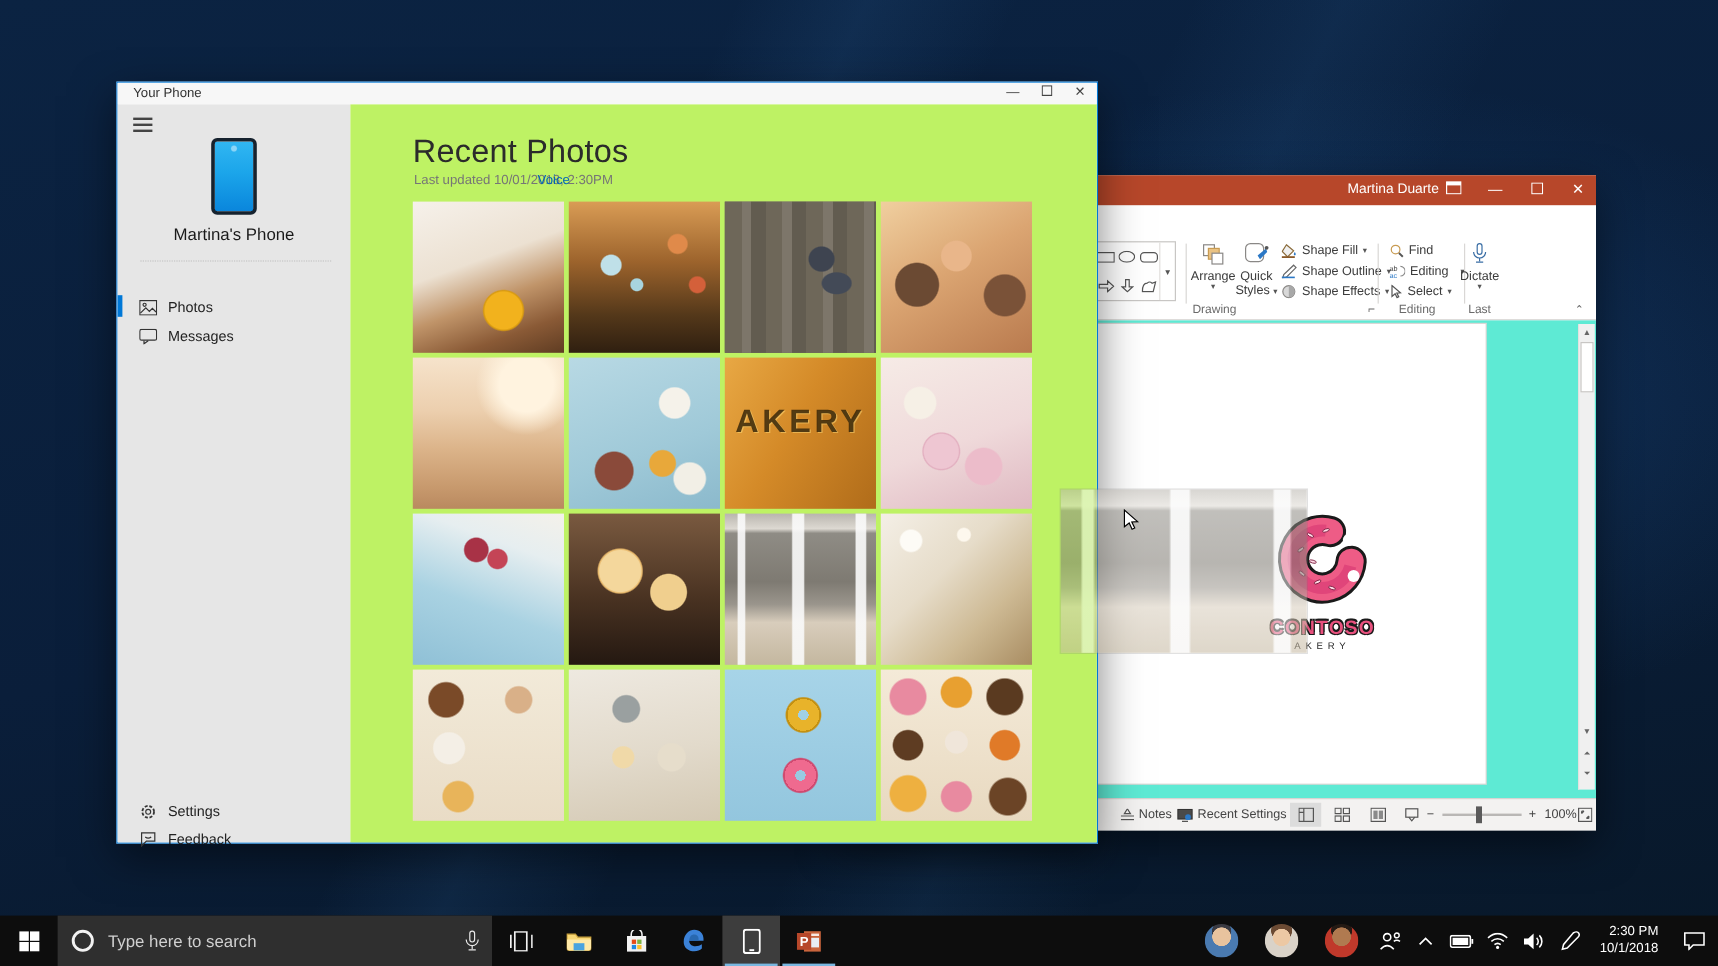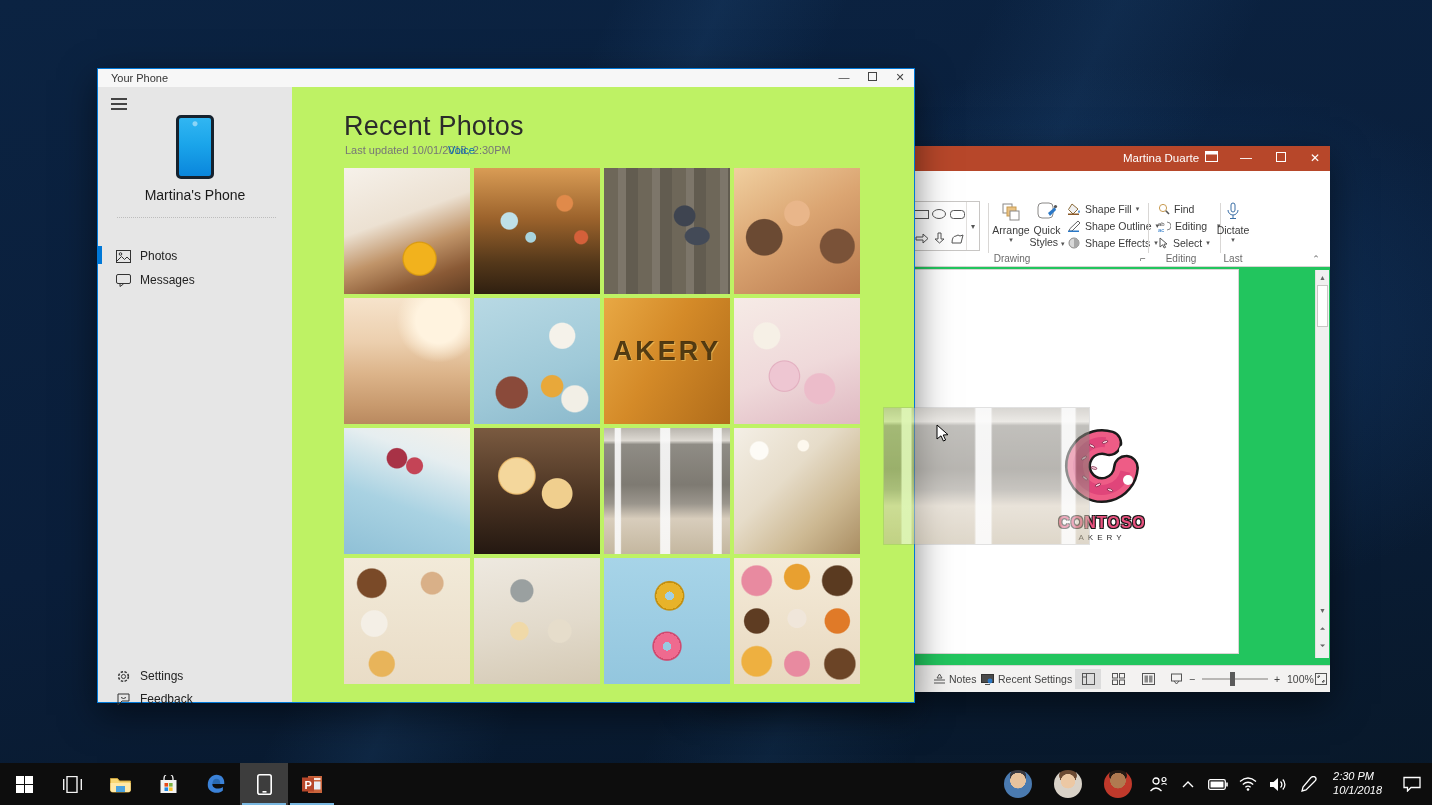--- a/index.html
+++ b/index.html
@@ -61,21 +61,21 @@
   #shape-gallery { position:absolute; left:212px; top:3px; width:68px; height:50px; border:1px solid #c8c6c4; background:#fff; }
   #shape-gallery .cells { position:absolute; left:0; top:0; bottom:0; right:13px;
     display:grid; grid-template-columns:repeat(3,1fr); grid-template-rows:1fr 1fr; align-items:center; justify-items:center; }
   #shape-gallery .scroll { position:absolute; right:0; top:0; bottom:0; width:13px; border-left:1px solid #e1dfdd;
     display:flex; align-items:center; justify-content:center; font-size:8px; color:#555; }
   .big-btn { position:absolute; top:2px; width:44px; text-align:center; line-height:1.15; }
   .big-btn .ic { height:24px; display:flex; align-items:center; justify-content:center; }
   .mini-caret { font-size:7px; color:#555; }
   .list-btn { position:absolute; display:flex; align-items:center; gap:4px; white-space:nowrap; }
   .grp-label { position:absolute; bottom:2px; font-size:10px; color:#6a6a6a; text-align:center; }
-  #workspace { position:absolute; top:121px; left:0; right:0; bottom:27px; background:#22c55e; }
+  #workspace { position:absolute; top:121px; left:0; right:0; bottom:27px; background:#5eead4; }
   #slide { position:absolute; left:0; top:3px; width:538px; height:383px; background:#fff; box-shadow:0 0 0 1px #d9d7d5; }
   #logo { position:absolute; left:352px; top:158px; width:100px; text-align:center; }
   #logo-word { font-size:16px; font-weight:bold; color:#e8517e; letter-spacing:1px;
     text-shadow:-1px -1px 0 #1a1a1a,1px -1px 0 #1a1a1a,-1px 1px 0 #1a1a1a,1px 1px 0 #1a1a1a; }
   #logo-sub { font-size:8px; color:#2a2a2a; letter-spacing:4px; margin-top:1px; }
   #ppt-scroll { position:absolute; right:1px; top:124px; width:14px; height:388px; background:#f0f0f0; border-left:1px solid #e3e1df; }
   .scr-btn { position:absolute; left:1px; width:11px; height:13px; background:#f0f0f0; color:#666; font-size:7px; text-align:center; line-height:13px; }
   #scr-thumb { position:absolute; left:1px; top:15px; width:11px; height:42px; background:#fff; border:1px solid #c8c6c4; }
   #ppt-status { position:absolute; left:0; right:0; bottom:0; height:27px; background:#f3f2f1; border-top:1px solid #d6d4d2;
     font-size:10.5px; color:#444; }
@@ -94,21 +94,21 @@
     display:flex; align-items:stretch; }
   .tb-cell { width:48px; display:flex; align-items:center; justify-content:center; position:relative; }
   .tb-underline { position:absolute; bottom:0; left:2px; right:2px; height:2.5px; background:#79b7e0; }
   #tb-phone-cell { background:#3d3d3d; }
   #search-box { width:362px; background:#2f2f2f; display:flex; align-items:center; gap:10px; padding:0 10px; }
   #search-input { flex:1; background:transparent; border:none; outline:none; color:#e8e8e8; font-size:14px; font-family:inherit; }
   #search-input::placeholder { color:#d0d0d0; }
   #tray { margin-left:auto; display:flex; align-items:center; gap:0; }
   .tray-ic { width:30px; display:flex; align-items:center; justify-content:center; }
   .avatar { width:28px; height:28px; border-radius:50%; margin:0 11px; }
-  #clock { font-size:11px; color:#fff; line-height:1.25; margin:0 10px;font-style:italic; }
+  #clock { text-align:right; font-size:11px; color:#fff; line-height:1.25; margin:0 10px; }
 </style>
 </head>
 <body>
 
 <div id="screen">
 
   <div class="abs" id="ppt-win">
     <div id="ppt-titlebar">
       <span id="ppt-title">Martina Duarte</span>
       <span class="ppt-cap" style="left:496px;">
@@ -433,20 +433,32 @@
 
   <div id="taskbar">
     <div class="tb-cell">
       <svg width="17" height="17" viewBox="0 0 17 17">
         <rect x="0" y="0" width="8" height="8" fill="#fff"></rect>
           <rect x="9" y="0" width="8" height="8" fill="#fff"></rect>
         <rect x="0" y="9" width="8" height="8" fill="#fff"></rect>
           <rect x="9" y="9" width="8" height="8" fill="#fff"></rect>
       </svg>
     </div>
+    <div id="search-box">
+      <svg width="22" height="22" viewBox="0 0 22 22">
+          <circle cx="11" cy="11" r="8" fill="none" stroke="#f2f2f2" stroke-width="2.4"></circle>
+        </svg>
+      <input id="search-input" placeholder="Type here to search" style="">
+      <svg width="13" height="18" viewBox="0 0 13 18">
+          <rect x="4.5" y="1" width="4" height="9" rx="2" fill="none" stroke="#e8e8e8"></rect>
+          <path d="M1.5 8 a5 5 0 0 0 10 0" fill="none" stroke="#e8e8e8"></path>
+          <line x1="6.5" y1="13" x2="6.5" y2="16" stroke="#e8e8e8"></line>
+          <line x1="3.5" y1="16.5" x2="9.5" y2="16.5" stroke="#e8e8e8"></line>
+        </svg>
+    </div>
 
     <div class="tb-cell">
       <svg width="19" height="17" viewBox="0 0 19 17">
           <rect x="4" y="0.5" width="10" height="16" fill="none" stroke="#f2f2f2" stroke-width="1.4"></rect>
           <line x1="0.7" y1="3" x2="0.7" y2="14" stroke="#f2f2f2" stroke-width="1.4"></line>
           <line x1="18.3" y1="3" x2="18.3" y2="14" stroke="#f2f2f2" stroke-width="1.4"></line>
         </svg>
     </div>
     <div class="tb-cell">
       <svg width="21" height="17" viewBox="0 0 21 17">

